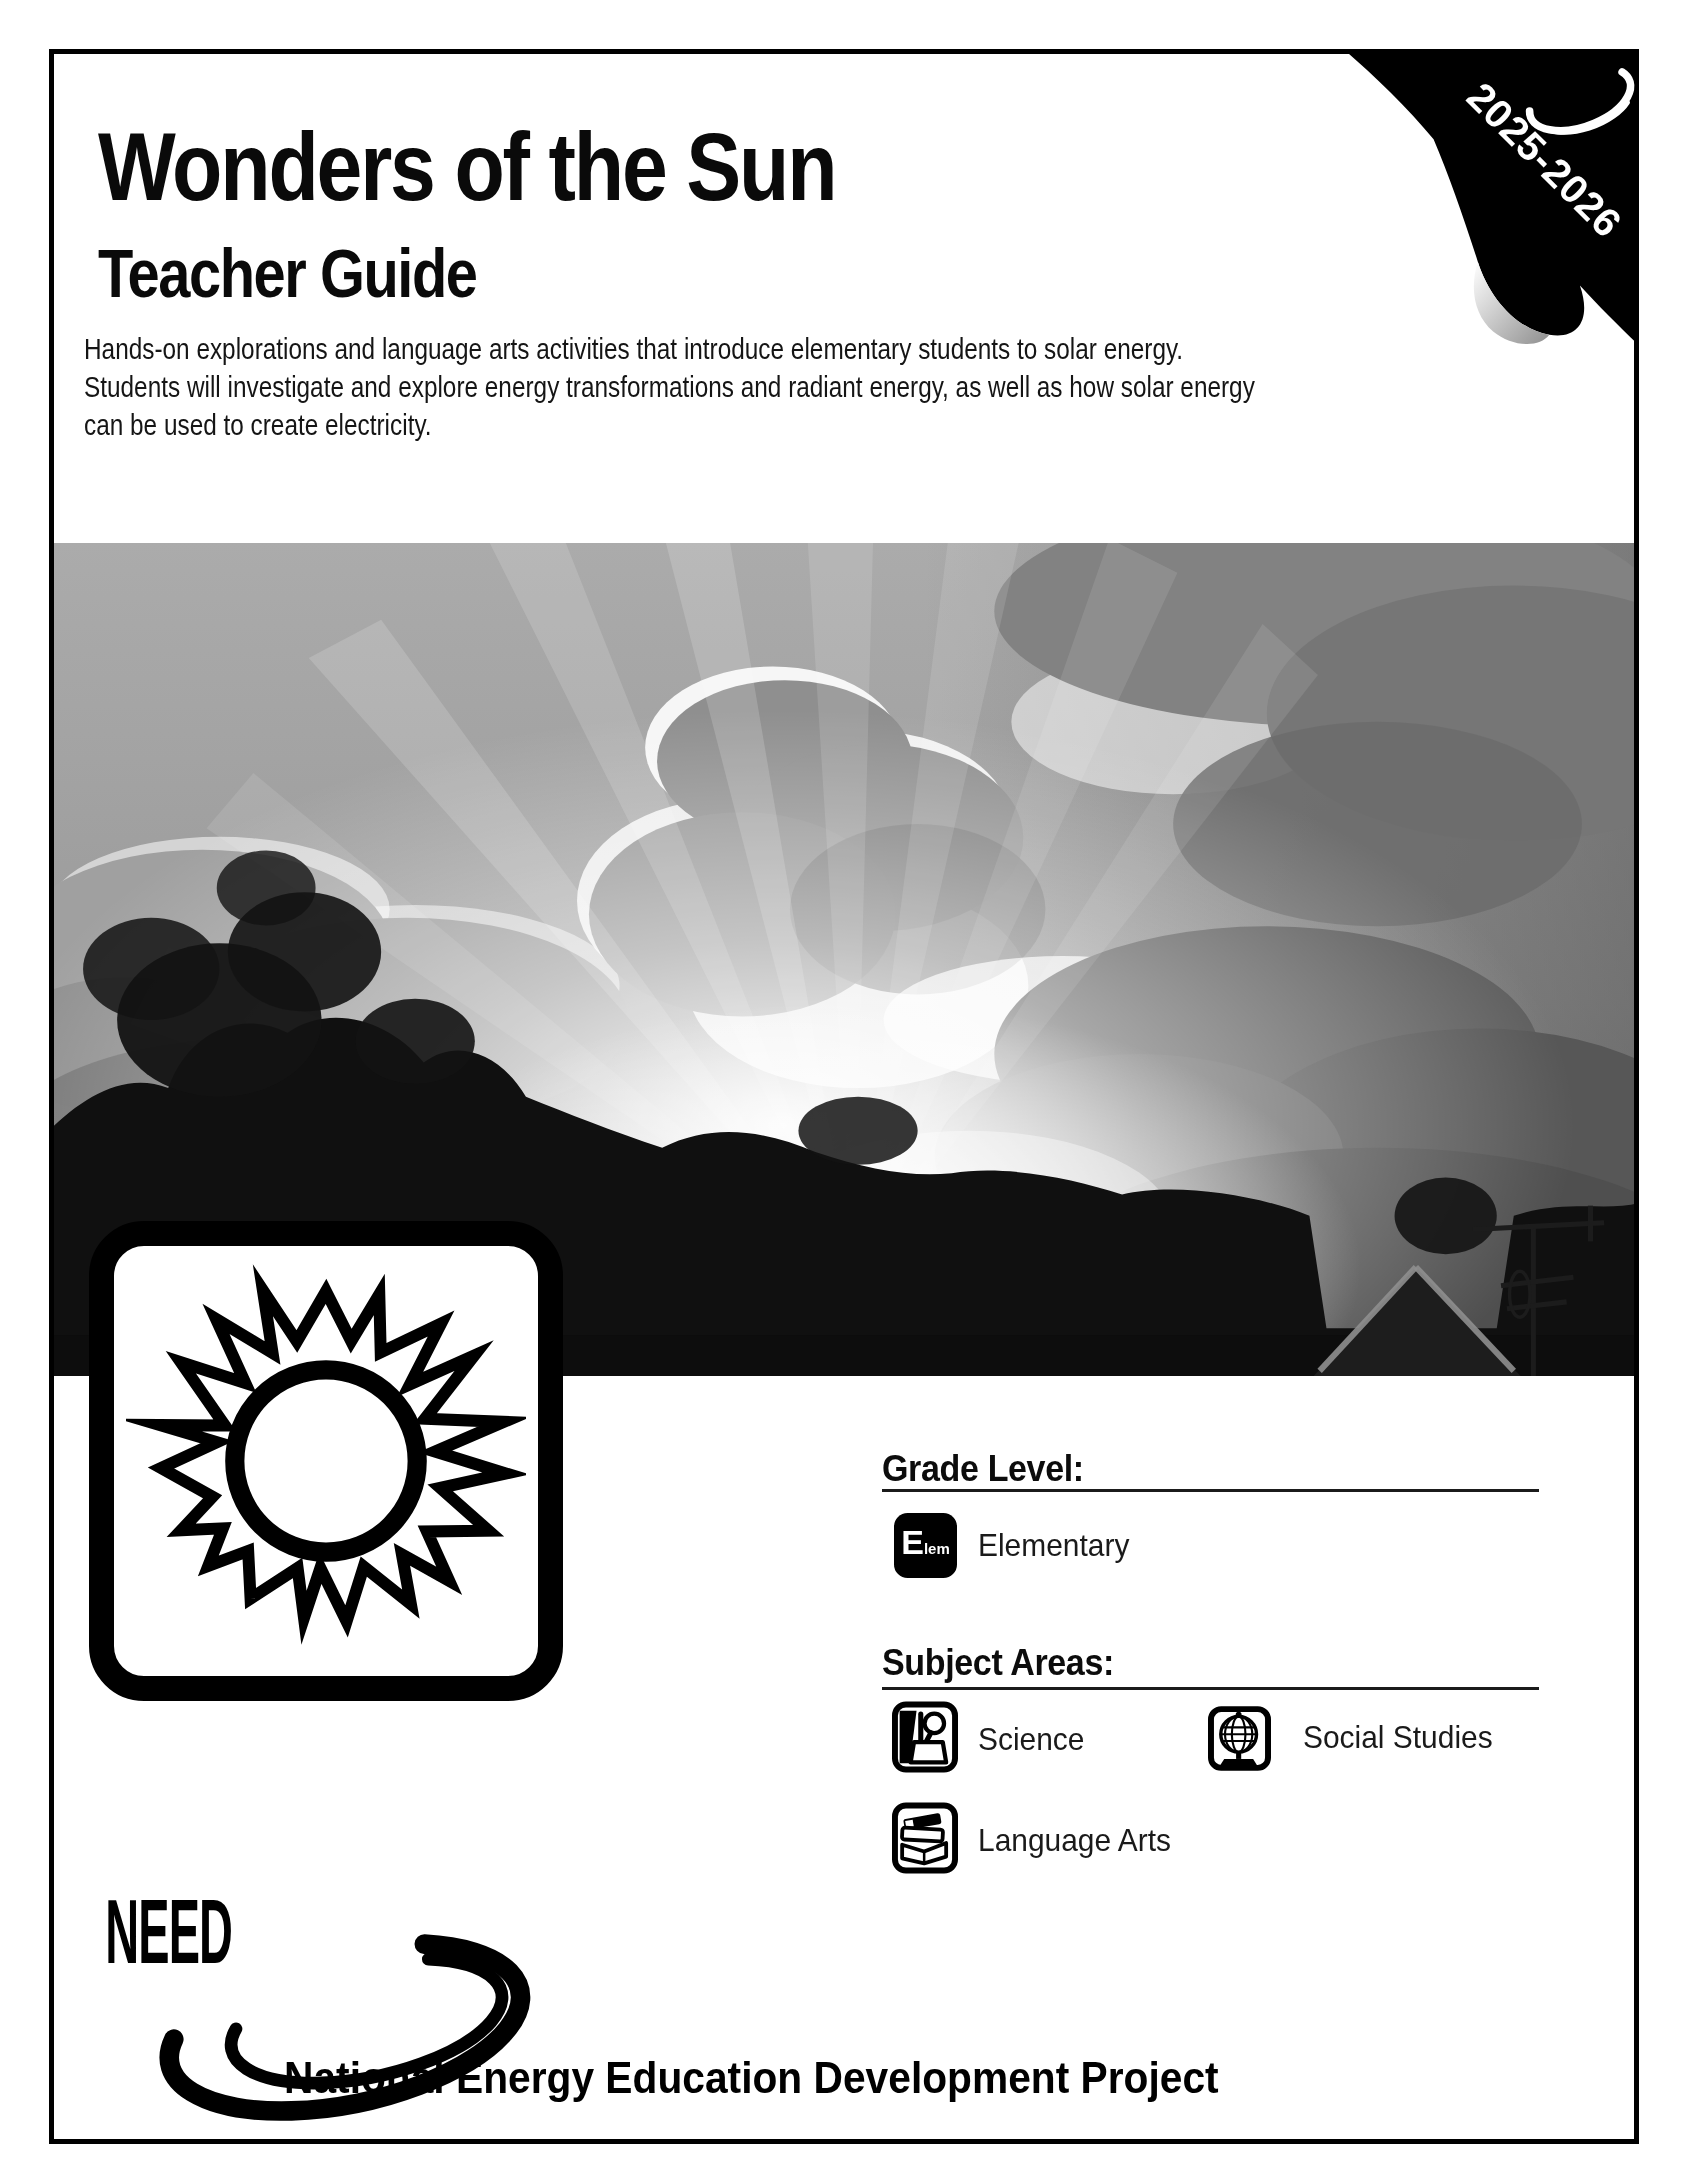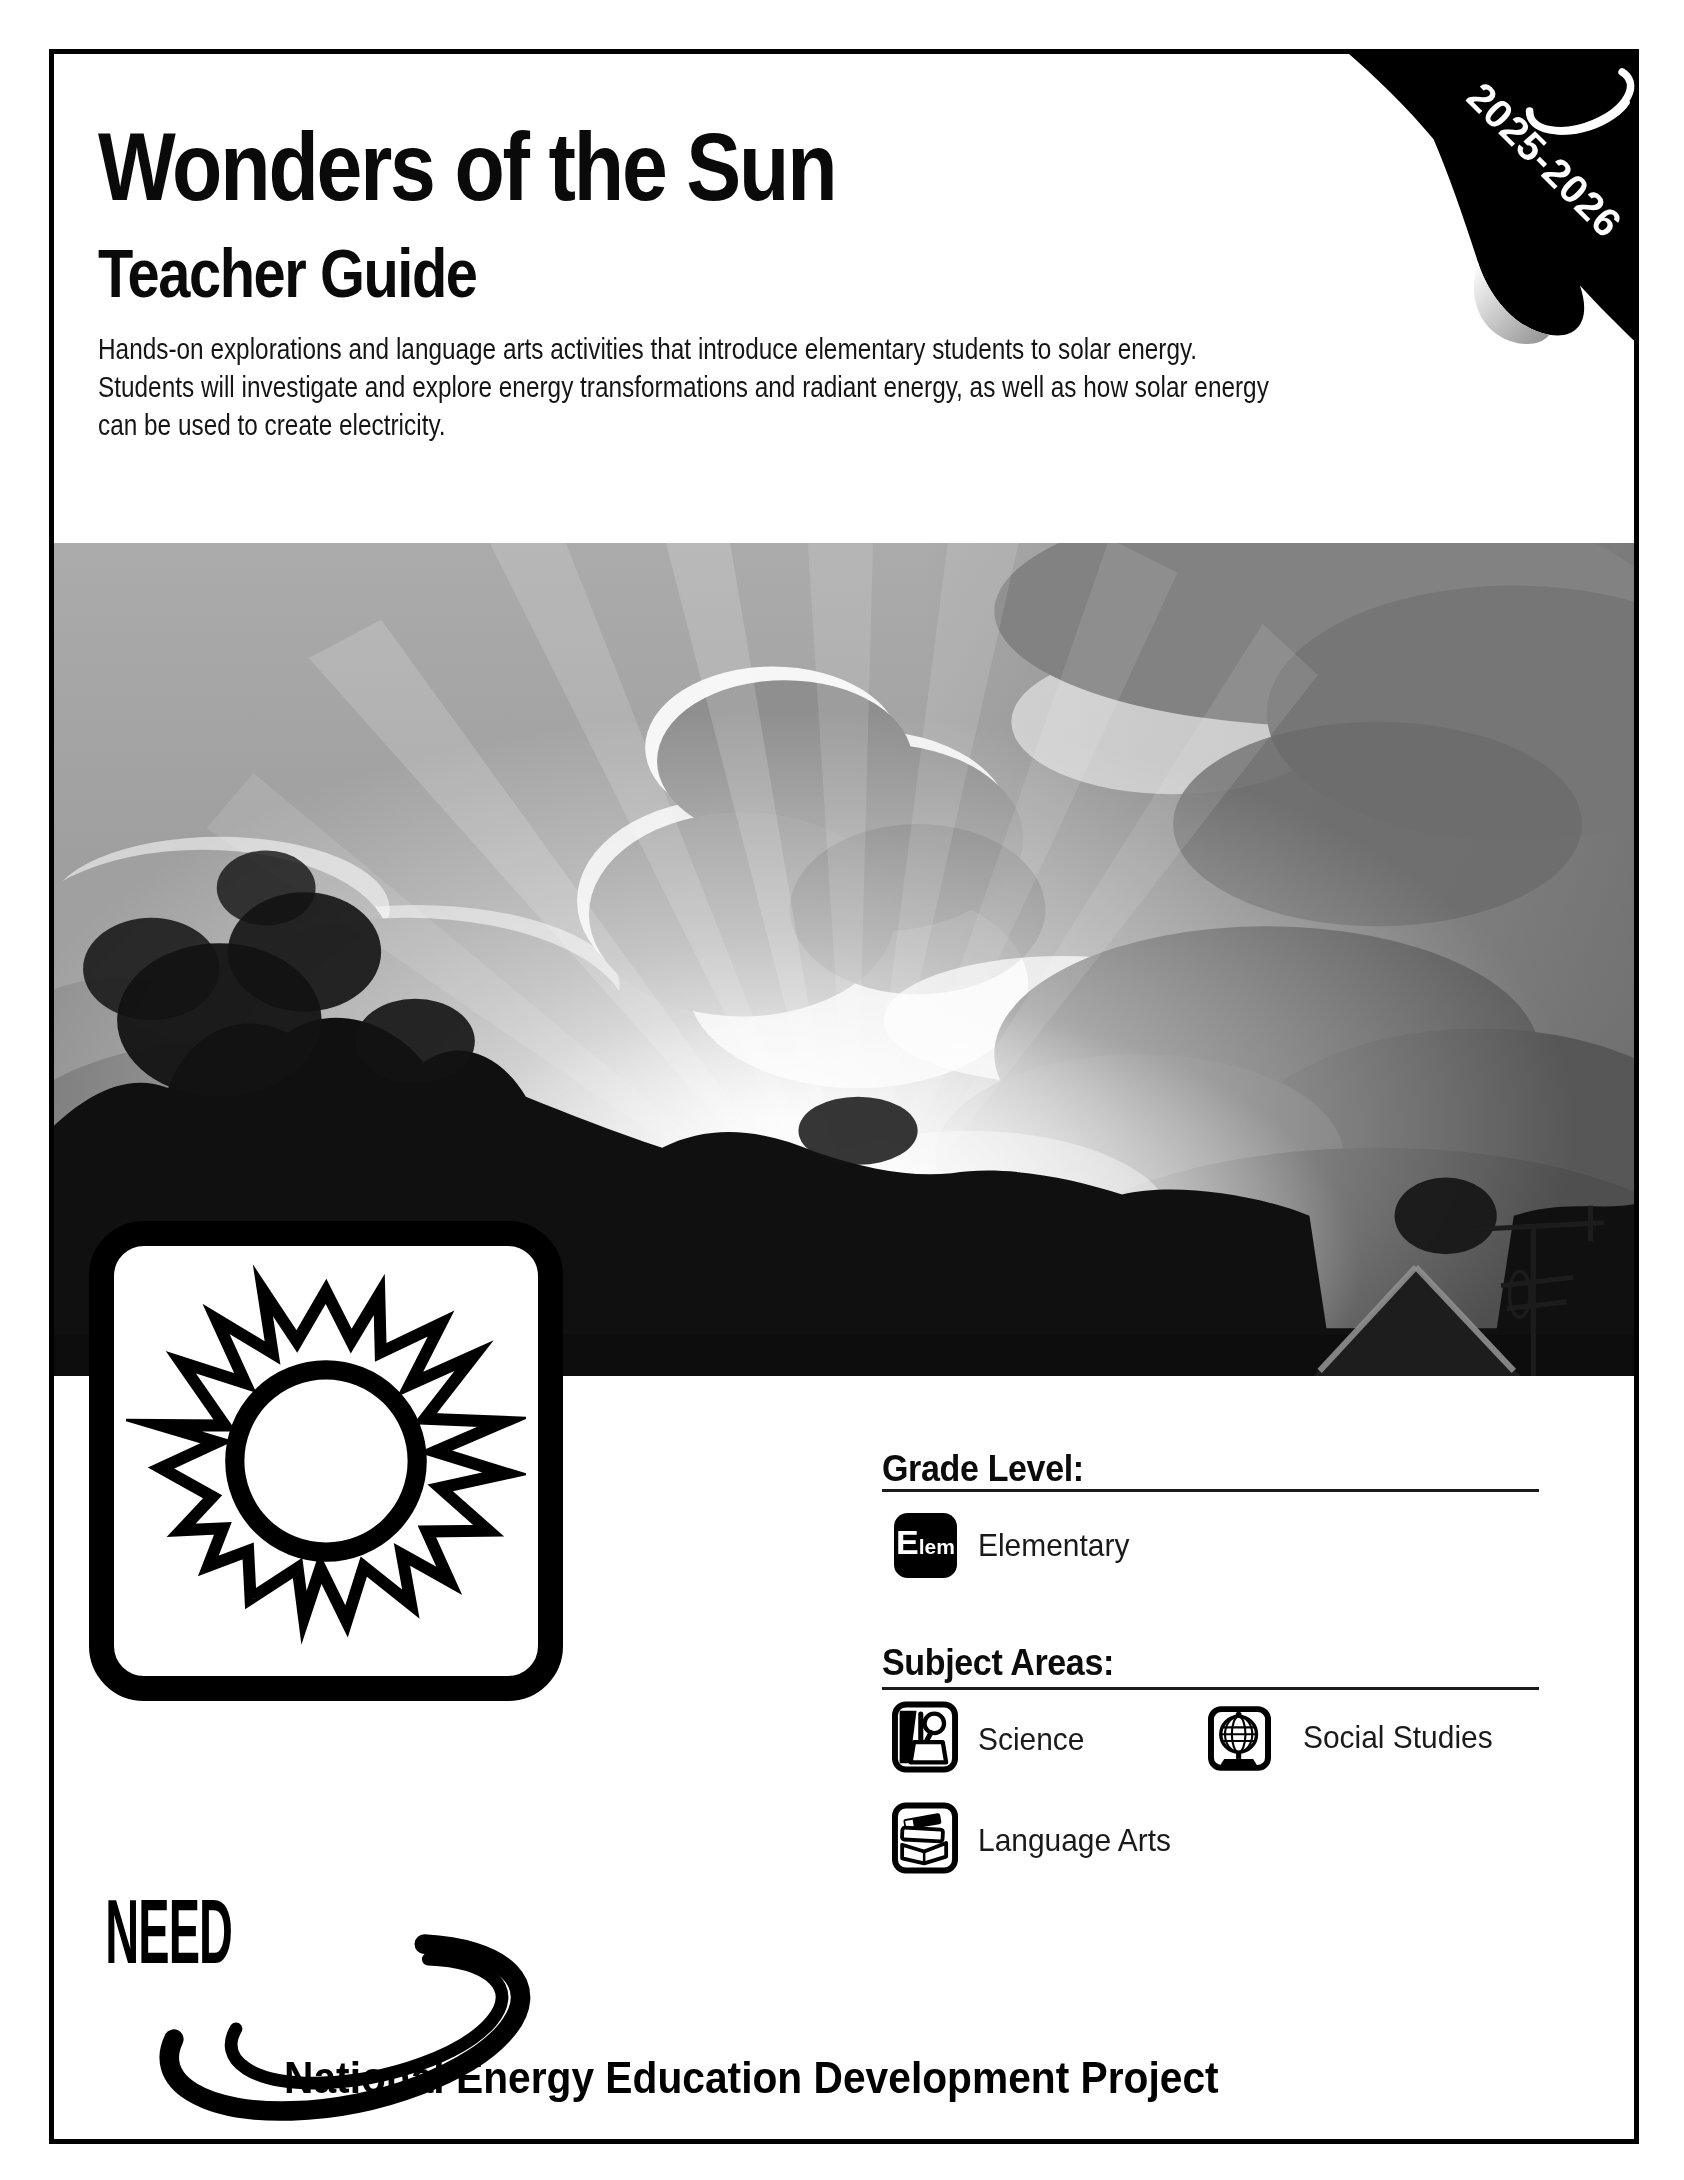--- a/index.html
+++ b/index.html
@@ -6,38 +6,38 @@
   #page{position:relative;width:1685px;height:2181px;background:#ffffff;overflow:hidden;
         font-family:"Liberation Sans",sans-serif;color:#111;}
   .abs{position:absolute;}
   
   .frame{left:49px;top:49px;width:1590px;height:2095px;border:5.1px solid #000;box-sizing:border-box;z-index:5;pointer-events:none;}
   
   .title{left:98px;top:118px;font-size:97px;line-height:1;font-weight:700;letter-spacing:-2.6px;
          transform:scaleX(.85);transform-origin:left top;white-space:nowrap;z-index:3;color:#0a0a0a;}
   .subtitle{left:98px;top:239px;font-size:68px;line-height:1;font-weight:700;letter-spacing:-1.7px;
          transform:scaleX(.85);transform-origin:left top;white-space:nowrap;z-index:3;color:#0a0a0a;}
-  .desc{left:98px;top:330px;z-index:3;}
+  .desc{left:84px;top:330px;z-index:3;}
   .desc .line{font-size:29px;line-height:38px;white-space:nowrap;transform:scaleX(.84);transform-origin:left top;color:#151515;}
   
   .photo{left:49px;top:543px;width:1590px;height:833px;z-index:1;display:block;}
   
   .corner{left:1343px;top:49px;width:296px;height:296px;z-index:6;}
   
   .sunbox{left:89px;top:1221px;width:474px;height:480px;background:#fff;border:25.6px solid #000;
           border-radius:55px;box-sizing:border-box;z-index:7;display:flex;align-items:center;justify-content:center;}
   
   .h-section{font-size:37px;font-weight:700;letter-spacing:-0.4px;transform:scaleX(.92);transform-origin:left top;
              white-space:nowrap;z-index:3;color:#0c0c0c;}
   .rule{height:2.6px;background:#1b1b1b;z-index:3;}
   .row-label{font-size:31.5px;color:#1a1a1a;transform:scaleX(.95);transform-origin:left center;white-space:nowrap;z-index:3;}
   .elem-badge{left:894px;top:1513px;width:63px;height:65px;background:#000;border-radius:13.6px;z-index:3;
               display:flex;align-items:baseline;justify-content:center;color:#fff;font-weight:700;padding-top:12px;box-sizing:border-box;}
   .elem-badge .big{font-size:34px;line-height:1;}
-  .elem-badge .small{font-size:21px;line-height:1;}
+  .elem-badge .small{font-size:15px;line-height:1;}
   .icon-tile{z-index:3;}
   .logo{left:81px;top:1861px;width:1210px;height:264px;z-index:3;}
   svg text{font-family:"Liberation Sans",sans-serif;}
 </style>
 </head>
 <body>
 
 <div id="page">
 
   <svg class="abs photo" viewBox="0 0 1867 978" preserveAspectRatio="none">

